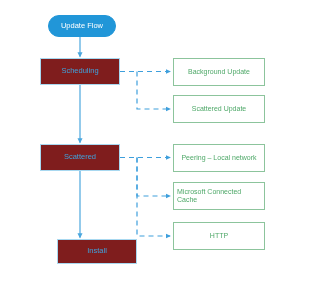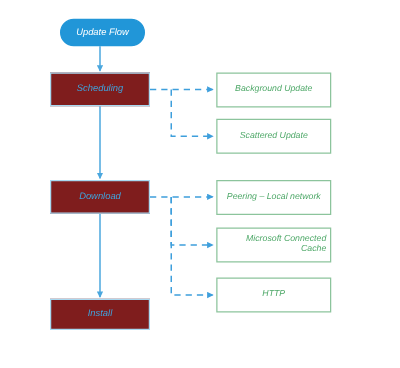--- a/index.html
+++ b/index.html
@@ -25,23 +25,22 @@
     top: 0;
     width: 300px;
     height: 294px;
   }
   .node {
     position: absolute;
     box-sizing: border-box;
     display: flex;
     align-items: center;
     justify-content: center;
-    text-align: right;
+    text-align: left;
     line-height: 1.15;
-    font-style: italic;
   }
   .node-start {
     background: #2196D8;
     border: 1px solid #2196D8;
     border-radius: 11px;
     color: #ffffff;
     font-size: 7.5px;
   }
   .node-stage {
     background: #7f1d1d;
@@ -91,24 +90,24 @@
 
   <div class="node node-start" style="left:48px; top:15px; width:68px; height:22px;">
     <span>Update Flow</span>
   </div>
 
   <div class="node node-stage" style="left:40px; top:58px; width:80px; height:27px;">
     <span>Scheduling</span>
   </div>
 
   <div class="node node-stage" style="left:40px; top:144px; width:80px; height:27px;">
-    <span>Download</span>
+    <span>Scattered</span>
   </div>
 
-  <div class="node node-stage" style="left:40px; top:239px; width:80px; height:25px;">
+  <div class="node node-stage" style="left:57px; top:239px; width:80px; height:25px;">
     <span>Install</span>
   </div>
 
   <div class="node node-option" style="left:173px; top:58px; width:92px; height:28px;">
     <span>Background Update</span>
   </div>
 
   <div class="node node-option" style="left:173px; top:95px; width:92px; height:28px;">
     <span>Scattered Update</span>
   </div>

